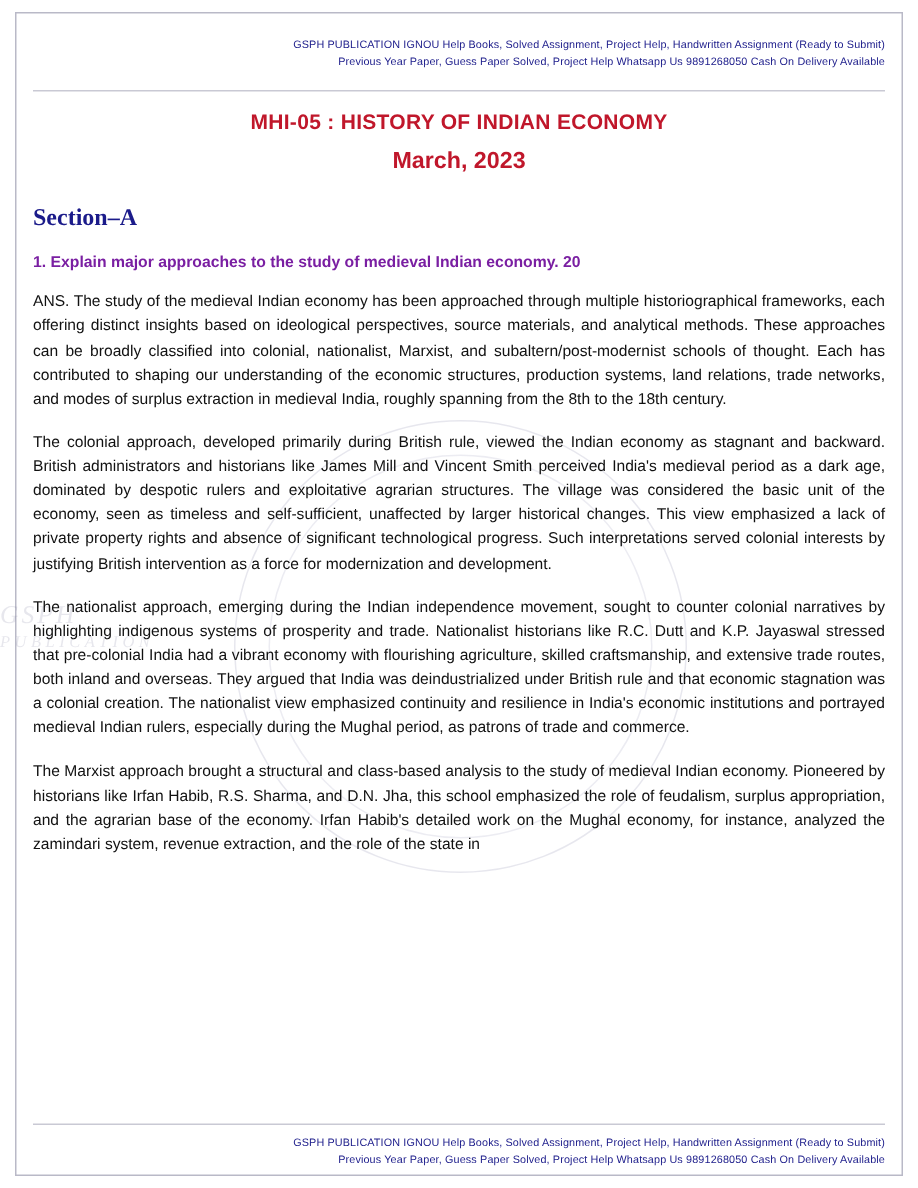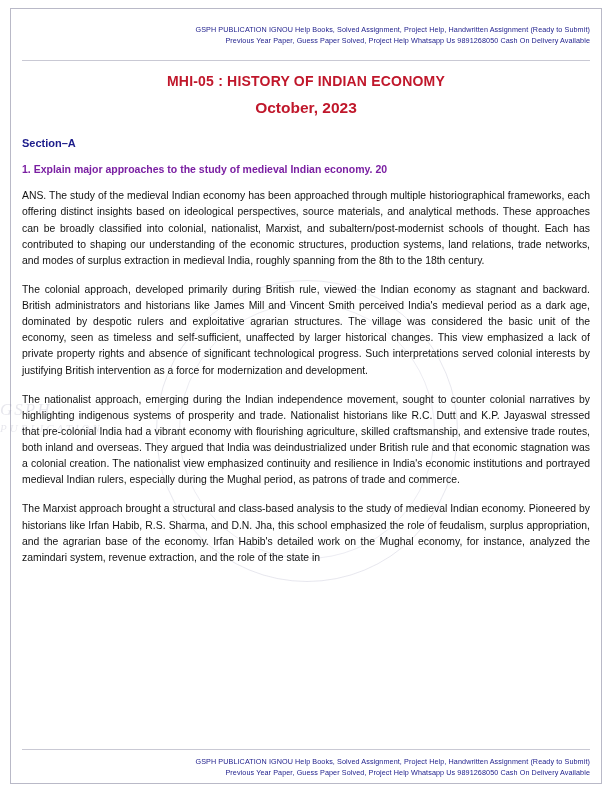--- a/index.html
+++ b/index.html
@@ -101,23 +101,24 @@
   }
   .subtitle {
     text-align: center;
     color: #c0172b;
     font-size: 15.5px;
     font-weight: bold;
     margin: 10px 0 0 0;
   }
   .section-label {
     color: #1b1b8a;
-    font-size: 11px;
+    font-size: 16px;
     font-weight: bold;
     margin: 20px 0 0 0;
+    font-family: Liberation Serif, serif;
   }
   .question {
     color: #7a1fa2;
     font-size: 10.5px;
     font-weight: bold;
     margin: 14px 0 0 0;
   }
   .body-wrap {
     flex: 1;
     position: relative;
@@ -153,21 +154,21 @@
     <span class="line2">PUBLICATION</span>
   </div>
 
   <div class="header-note">
     <div>GSPH PUBLICATION IGNOU Help Books, Solved Assignment, Project Help, Handwritten Assignment (Ready to Submit)</div>
     <div>Previous Year Paper, Guess Paper Solved, Project Help Whatsapp Us 9891268050 Cash On Delivery Available</div>
   </div>
   <hr class="divider">
 
   <h1 class="title">MHI-05 : HISTORY OF INDIAN ECONOMY</h1>
-  <h2 class="subtitle">October, 2023</h2>
+  <h2 class="subtitle">March, 2023</h2>
 
   <div class="body-wrap">
     <div class="section-label">Section–A</div>
     <div class="question">1. Explain major approaches to the study of medieval Indian economy. 20</div>
     <div id="paragraphs">
         <p class="para"><span>ANS. The study of the medieval Indian economy has been approached through multiple historiographical frameworks, each offering distinct insights based on ideological perspectives, source materials, and analytical methods. These approaches can be broadly classified into colonial, nationalist, Marxist, and subaltern/post-modernist schools of thought. Each has contributed to shaping our understanding of the economic structures, production systems, land relations, trade networks, and modes of surplus extraction in medieval India, roughly spanning from the 8th to the 18th century.</span></p>
         <p class="para"><span>The </span><b>colonial approach</b><span>, developed primarily during British rule, viewed the Indian economy as stagnant and backward. British administrators and historians like James Mill and Vincent Smith perceived India's medieval period as a dark age, dominated by despotic rulers and exploitative agrarian structures. The village was considered the basic unit of the economy, seen as timeless and self-sufficient, unaffected by larger historical changes. This view emphasized a lack of private property rights and absence of significant technological progress. Such interpretations served colonial interests by justifying British intervention as a force for modernization and development.</span></p>
         <p class="para"><span>The </span><b>nationalist approach</b><span>, emerging during the Indian independence movement, sought to counter colonial narratives by highlighting indigenous systems of prosperity and trade. Nationalist historians like R.C. Dutt and K.P. Jayaswal stressed that pre-colonial India had a vibrant economy with flourishing agriculture, skilled craftsmanship, and extensive trade routes, both inland and overseas. They argued that India was deindustrialized under British rule and that economic stagnation was a colonial creation. The nationalist view emphasized continuity and resilience in India's economic institutions and portrayed medieval Indian rulers, especially during the Mughal period, as patrons of trade and commerce.</span></p>
         <p class="para"><span>The </span><b>Marxist approach</b><span> brought a structural and class-based analysis to the study of medieval Indian economy. Pioneered by historians like Irfan Habib, R.S. Sharma, and D.N. Jha, this school emphasized the role of feudalism, surplus appropriation, and the agrarian base of the economy. Irfan Habib's detailed work on the Mughal economy, for instance, analyzed the zamindari system, revenue extraction, and the role of the state in</span></p>
       </div>

